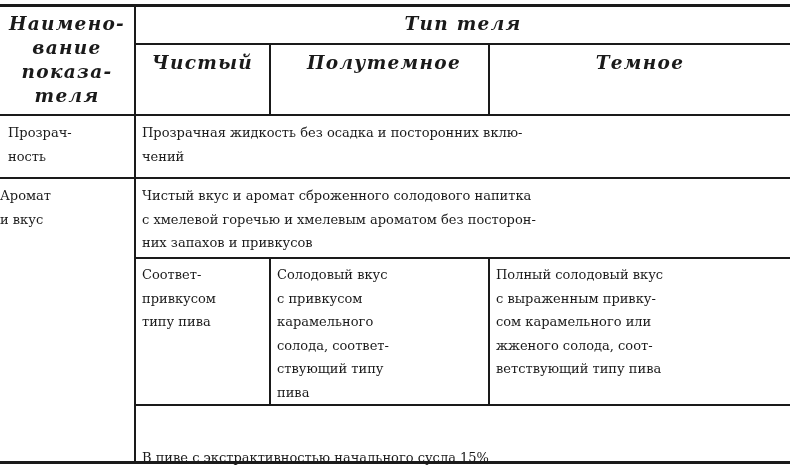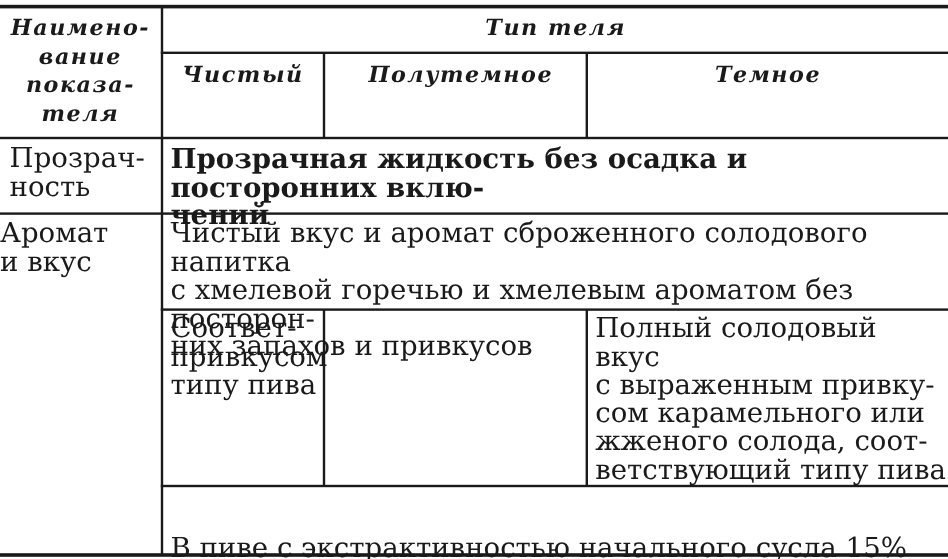--- a/index.html
+++ b/index.html
@@ -2,21 +2,21 @@
 <html><head>
 <meta charset="utf-8">
 <style>
   html, body { margin: 0; padding: 0; background: #ffffff; }
   body { width: 790px; height: 466px; position: relative; overflow: hidden;
          font-family: "DejaVu Serif", "Liberation Serif", serif; color: #1a1a1a; }
   .tbl { position: absolute; left: 0; top: 0; width: 790px; height: 466px; }
   .hline { position: absolute; background: #1a1a1a; height: 1.5px; }
   .hline.thick { height: 2.5px; }
   .vline { position: absolute; background: #1a1a1a; width: 1.5px; }
-  .cell { position: absolute; box-sizing: border-box; font-size: 23px; line-height: 23.5px; }
+  .cell { position: absolute; box-sizing: border-box; font-size: 13px; line-height: 23.5px; }
   .hdr { font-style: italic; font-weight: bold; letter-spacing: 1.3px; font-size: 18.5px; }
   .center { text-align: center; }
   .pre { white-space: pre-line; }
 </style>
 </head>
 <body>
 
 <div class="tbl">
 
   <div class="hline thick" style="left:0; top:4px; width:790px;"></div>
@@ -37,31 +37,37 @@
 вание
 показа-
 теля</div>
   <div class="cell hdr center" style="left:136px; top:12px; width:654px;">Тип теля</div>
   <div class="cell hdr center" style="left:136px; top:51px; width:133px;">Чистый</div>
   <div class="cell hdr center" style="left:271px; top:51px; width:226px;">Полутемное</div>
   <div class="cell hdr center" style="left:490px; top:51px; width:300px;">Темное</div>
 
   <div class="cell pre" style="left:8px; top:121px; width:126px;">Прозрач-
 ность</div>
-  <div class="cell pre" style="left:142px; top:121px; width:648px;font-weight:bold;">Прозрачная жидкость без осадка и посторонних вклю-
+  <div class="cell pre" style="left:142px; top:121px; width:648px;">Прозрачная жидкость без осадка и посторонних вклю-
 чений</div>
 
   <div class="cell pre" style="left:0; top:184px; width:126px;">Аромат
 и вкус</div>
   <div class="cell pre" style="left:142px; top:184px; width:648px;">Чистый вкус и аромат сброженного солодового напитка
 с хмелевой горечью и хмелевым ароматом без посторон-
 них запахов и привкусов</div>
   <div class="cell pre" style="left:142px; top:263px; width:127px;">Соответ-
 привкусом
 типу пива</div>
+  <div class="cell pre" style="left:277px; top:263px; width:211px;">Солодовый вкус
+с привкусом
+карамельного
+солода, соответ-
+ствующий типу
+пива</div>
   <div class="cell pre" style="left:496px; top:263px; width:294px;">Полный солодовый вкус
 с выраженным привку-
 сом карамельного или
 жженого солода, соот-
 ветствующий типу пива</div>
   <div class="cell pre" style="left:142px; top:410px; width:648px;margin-top:36px;">В пиве с экстрактивностью начального сусла 15%
 и выше — винный привкус</div>
 </div>
 
 </body></html>

